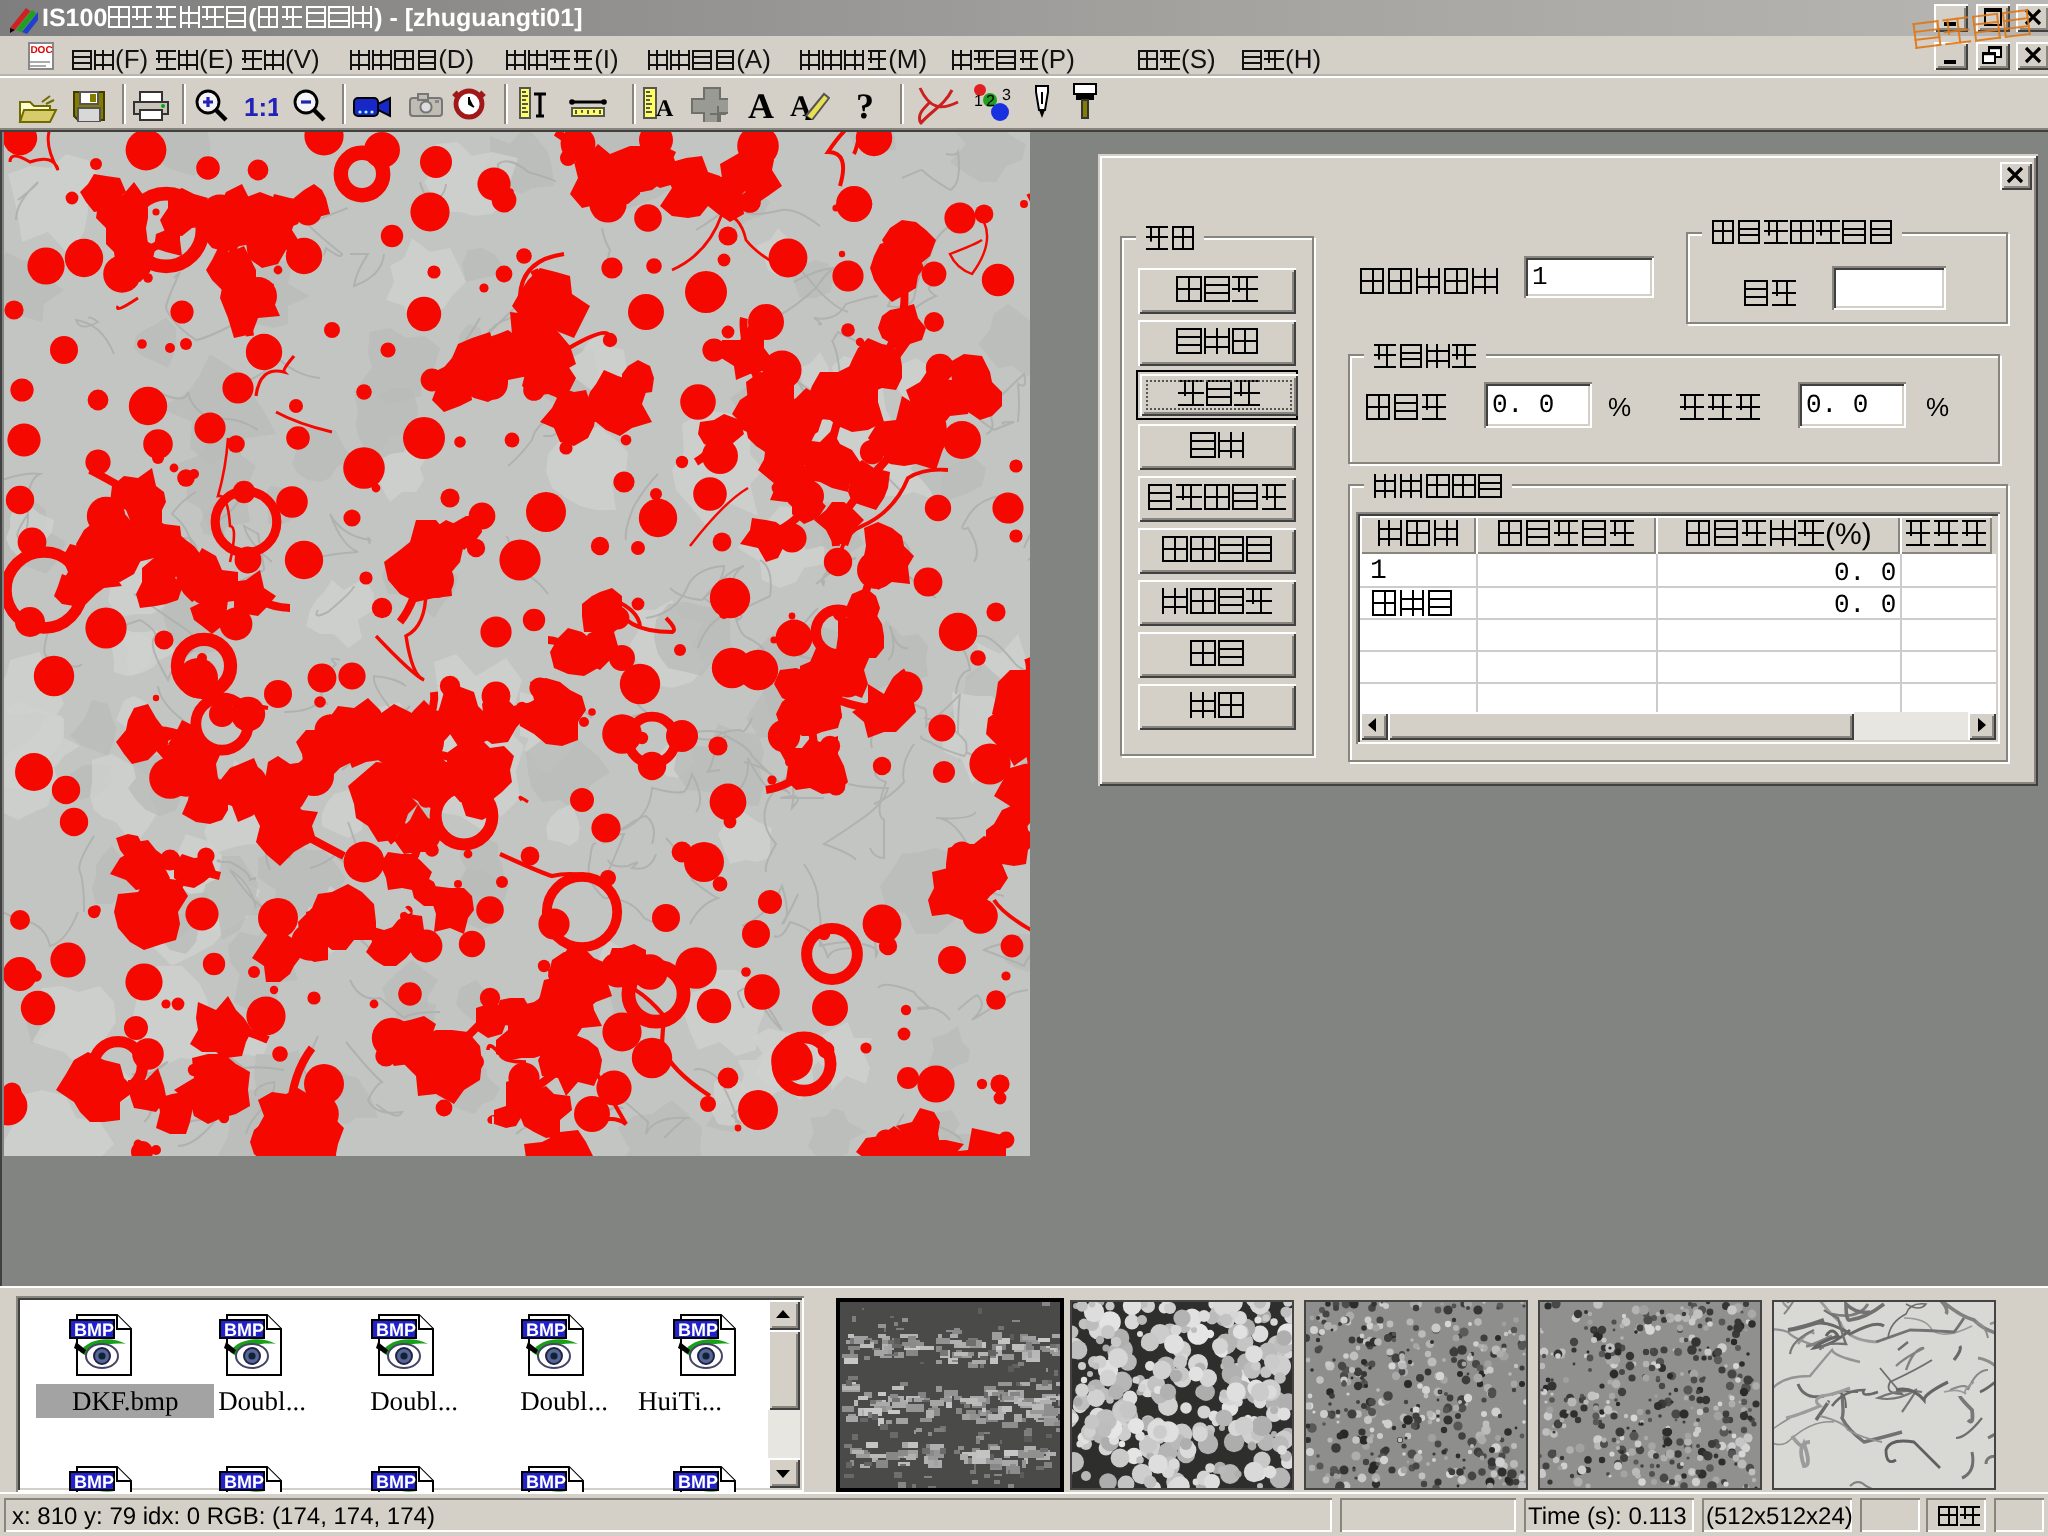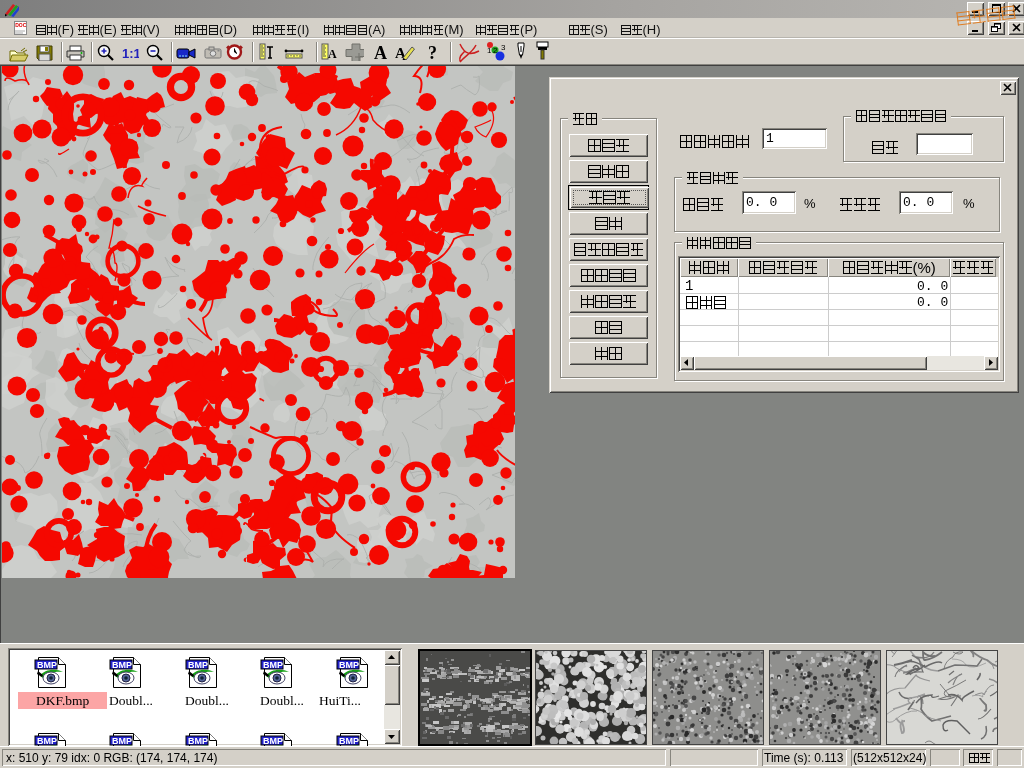--- a/index.html
+++ b/index.html
@@ -17,20 +17,21 @@
 </style></head><body>
 <div class="abs" style="left:0;top:0;width:1024px;height:18px;background:linear-gradient(90deg,#7e7e7e,#a5a3a0 60%,#b8b6b2)">
     <svg class="abs" style="left:3px;top:1px" width="16" height="16" xmlns="http://www.w3.org/2000/svg">
       <g>
         <path d="M2 13 L10 3 l2.2 1.6 L4.5 14 Z" fill="#d02020"></path>
         <path d="M5 14 L13 4 l2.2 1.6 L7.5 15 Z" fill="#20a020"></path>
         <path d="M8 15 L16 5 l2 1.5 L10.5 16 Z" fill="#2040d0"></path>
         <path d="M2 13l2.5 1L2 15.5Z" fill="#000"></path>
       </g>
     </svg>
+    <div class="abs" style="left:21px;top:2px;color:#fff;font-weight:bold;font-size:12.5px;letter-spacing:0">IS100<b class="z va"></b><b class="z vb"></b><b class="z vb"></b><b class="z vd"></b><b class="z vb"></b><b class="z vc"></b>(<b class="z va"></b><b class="z vb"></b><b class="z vc"></b><b class="z vc"></b><b class="z vd"></b>) - [zhuguangti01]</div>
     <div class="abs out" style="left:967px;top:2px;width:17px;height:14px">
       <svg class="abs" style="left:4px;top:3px" width="9" height="9" xmlns="http://www.w3.org/2000/svg">
         <rect x="1" y="6" width="6" height="2" fill="#000"></rect>
       </svg>
     </div>
     <div class="abs out" style="left:988px;top:2px;width:17px;height:14px">
       <svg class="abs" style="left:4px;top:2px" width="9" height="9" xmlns="http://www.w3.org/2000/svg">
         <rect x="0.5" y="1.5" width="8" height="7" fill="none" stroke="#000"></rect>
         <rect x="0" y="0" width="9" height="2" fill="#000"></rect>
       </svg>
@@ -1181,21 +1182,21 @@
         <path d="M4.5 1.5 h20 l7 7 v23 h-27 Z" fill="#fff" stroke="#000"></path>
         <path d="M24.5 1.5 v7 h7" fill="#fff" stroke="#000"></path>
         <rect x="1" y="4" width="22" height="9" fill="#2222cc" stroke="#000"></rect>
         <text x="3" y="12" font-size="9" font-weight="bold" fill="#fff" font-family="Liberation Sans">BMP</text>
         <path d="M6 20 C10 13 22 12 29 16 C22 15 12 17 9 22 Z" fill="#18a018"></path>
         <ellipse cx="17" cy="22" rx="8" ry="6" fill="#fff" stroke="#446"></ellipse>
         <circle cx="17" cy="22" r="4" fill="#569" stroke="#224"></circle>
         <circle cx="17" cy="22" r="1.8" fill="#123"></circle>
         <path d="M4 15 l5 4 -1 2 -5 -3Z" fill="#000"></path>
       </svg>
-      <div class="abs" style="left:10px;top:45px;width:76px;text-align:center;font:13.5px 'Liberation Serif',serif;white-space:nowrap"><span style="background:#fca5a5;padding:1px 18px">DKF.bmp</span></div>
+      <div class="abs" style="left:10px;top:45px;width:76px;text-align:center;font:13.5px 'Liberation Serif',serif;white-space:nowrap"><span style="background:#a3a3a3;padding:1px 18px">DKF.bmp</span></div>
       <svg class="abs" style="left:26px;top:84px" width="34" height="33" xmlns="http://www.w3.org/2000/svg">
         <path d="M4.5 1.5 h20 l7 7 v23 h-27 Z" fill="#fff" stroke="#000"></path>
         <path d="M24.5 1.5 v7 h7" fill="#fff" stroke="#000"></path>
         <rect x="1" y="4" width="22" height="9" fill="#2222cc" stroke="#000"></rect>
         <text x="3" y="12" font-size="9" font-weight="bold" fill="#fff" font-family="Liberation Sans">BMP</text>
         <path d="M6 20 C10 13 22 12 29 16 C22 15 12 17 9 22 Z" fill="#18a018"></path>
         <ellipse cx="17" cy="22" rx="8" ry="6" fill="#fff" stroke="#446"></ellipse>
         <circle cx="17" cy="22" r="4" fill="#569" stroke="#224"></circle>
         <circle cx="17" cy="22" r="1.8" fill="#123"></circle>
         <path d="M4 15 l5 4 -1 2 -5 -3Z" fill="#000"></path>
@@ -2882,19 +2883,19 @@
         <path d="M85 45q7 -2 11 1q-2 -2 4 -6" fill="none" stroke="rgb(155,155,155)" stroke-width="0.9"></path>
         <path d="M93 47q-0 1 6 7q1 8 -2 5" fill="none" stroke="rgb(121,121,121)" stroke-width="1.9"></path>
         <path d="M23 24q1 -4 13 -3q-1 -2 -4 -13q-6 -3 -7 -4" fill="none" stroke="rgb(113,113,113)" stroke-width="1.2"></path>
         <path d="M5 6q2 -2 7 -10q3 1 -5 4q1 -5 -2 -10" fill="none" stroke="rgb(134,134,134)" stroke-width="1.0"></path>
         <path d="M8 26q1 -7 12 -12" fill="none" stroke="rgb(119,119,119)" stroke-width="1.1"></path>
         <path d="M55 1q-9 7 -17 8q-2 1 -2 -8q5 5 12 4" fill="none" stroke="rgb(114,114,114)" stroke-width="1.8"></path>
         <path d="M61 32q4 -4 14 -9q-5 -0 -9 11" fill="none" stroke="rgb(130,130,130)" stroke-width="1.2"></path>
       </svg></div>
   </div>
 <div class="abs" style="left:0;top:746px;width:1024px;height:22px;background:#d4d0c8;border-top:1px solid #fff;font:12px 'Liberation Sans',sans-serif">
-    <div class="abs fld" style="left:2px;top:2px;width:664px;height:17px;padding:2px 4px 0;text-align:left;white-space:nowrap">x: 510 y: 79  idx: 0  RGB: (174, 174, 174)</div>
+    <div class="abs fld" style="left:2px;top:2px;width:664px;height:17px;padding:2px 4px 0;text-align:left;white-space:nowrap">x: 810 y: 79  idx: 0  RGB: (174, 174, 174)</div>
     <div class="abs fld" style="left:670px;top:2px;width:88px;height:17px;padding:2px 4px 0;text-align:left;white-space:nowrap"></div>
     <div class="abs fld" style="left:762px;top:2px;width:85px;height:17px;padding:2px 2px 0;text-align:left;white-space:nowrap">Time (s): 0.113</div>
     <div class="abs fld" style="left:851px;top:2px;width:75px;height:17px;padding:2px 2px 0;text-align:left;white-space:nowrap">(512x512x24)</div>
     <div class="abs fld" style="left:930px;top:2px;width:30px;height:17px;padding:2px 4px 0;text-align:left;white-space:nowrap"></div>
     <div class="abs fld" style="left:963px;top:2px;width:30px;height:17px;padding:2px 2px 0;text-align:right;white-space:nowrap"><b class="z va"></b><b class="z vb"></b></div>
     <div class="abs fld" style="left:997px;top:2px;width:25px;height:17px;padding:2px 4px 0;text-align:left;white-space:nowrap"></div>
   </div>
 </body></html>

